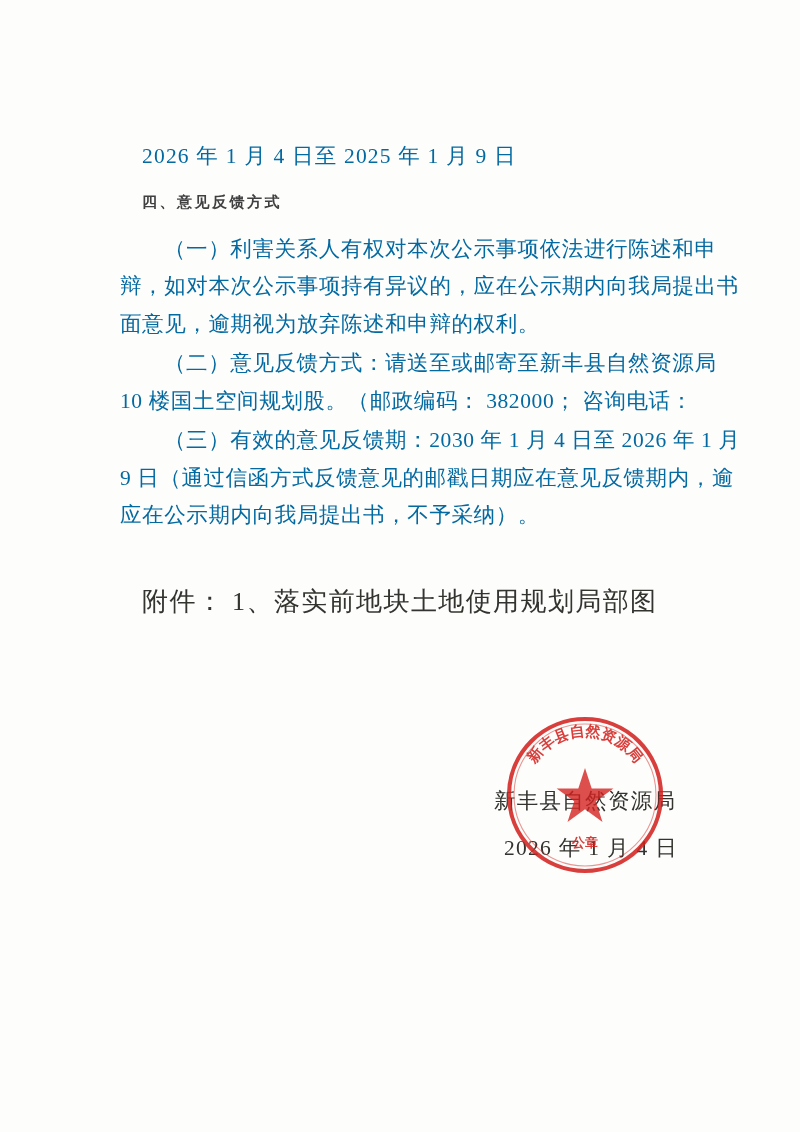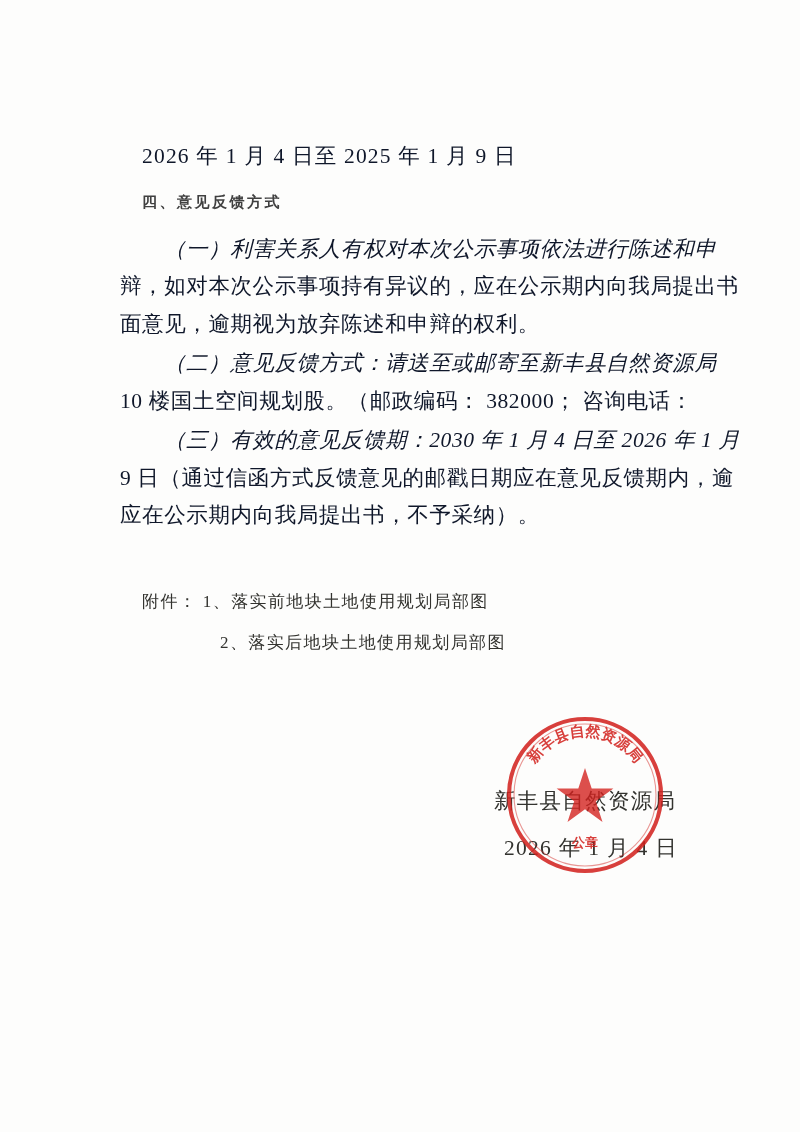--- a/index.html
+++ b/index.html
@@ -22,21 +22,21 @@
   .content {
     position: absolute;
     left: 120px;
     top: 138px;
     width: 580px;
   }
   .line {
     font-size: 21.5px;
     line-height: 37.5px;
     letter-spacing: 0.6px;
-    color: #0f172a;
+    color: #0369a1;
     white-space: pre;
     text-align: justify;
     font-family: "Liberation Serif", "DejaVu Serif", serif;
   }
   .line.date-line {
     padding-left: 22px;
     letter-spacing: 1.2px;
   }
   .heading {
     padding-left: 22px;
@@ -45,28 +45,27 @@
     font-weight: 600;
     letter-spacing: 2.5px;
     color: #404040;
     font-family: "DejaVu Serif", "Liberation Serif", serif;
   }
   .para {
     margin-top: 2px;
   }
   .para .line:first-child {
     padding-left: 44px;
-    font-style: italic;
   }
   .spacer-sm { height: 6px; }
   .spacer-lg { height: 46px; }
 
   .attach {
     padding-left: 22px;
-    font-size: 17px;
+    font-size: 26px;
     line-height: 41px;
     letter-spacing: 1.4px;
     white-space: pre;
     color: #33332f;
   }
   .attach.second {
     padding-left: 100px;
   }
 
   .sign-block {
@@ -136,21 +135,20 @@
 
     <div class="para">
       <div class="line">（三）有效的意见反馈期：2030 年 1 月 4 日至 2026 年 1 月</div>
       <div class="line">9 日（通过信函方式反馈意见的邮戳日期应在意见反馈期内，逾</div>
       <div class="line">应在公示期内向我局提出书，不予采纳）。</div>
     </div>
 
     <div class="spacer-lg"></div>
 
     <div class="attach">附件： 1、落实前地块土地使用规划局部图</div>
-    <div class="attach second">2、落实后地块土地使用规划局部图</div>
 
   </div>
 
   <div class="seal">
     <svg width="166" height="166" viewBox="0 0 166 166" xmlns="http://www.w3.org/2000/svg">
       <defs>
         <path id="ringPath" d="M 83,83 m -59,0 a 59,59 0 1,1 118,0 a 59,59 0 1,1 -118,0"></path>
       </defs>
       <circle cx="83" cy="83" r="76" fill="none" stroke="#d2211d" stroke-width="4.2"></circle>
       <circle cx="83" cy="83" r="71" fill="none" stroke="#d2211d" stroke-width="1.1" opacity="0.55"></circle>

